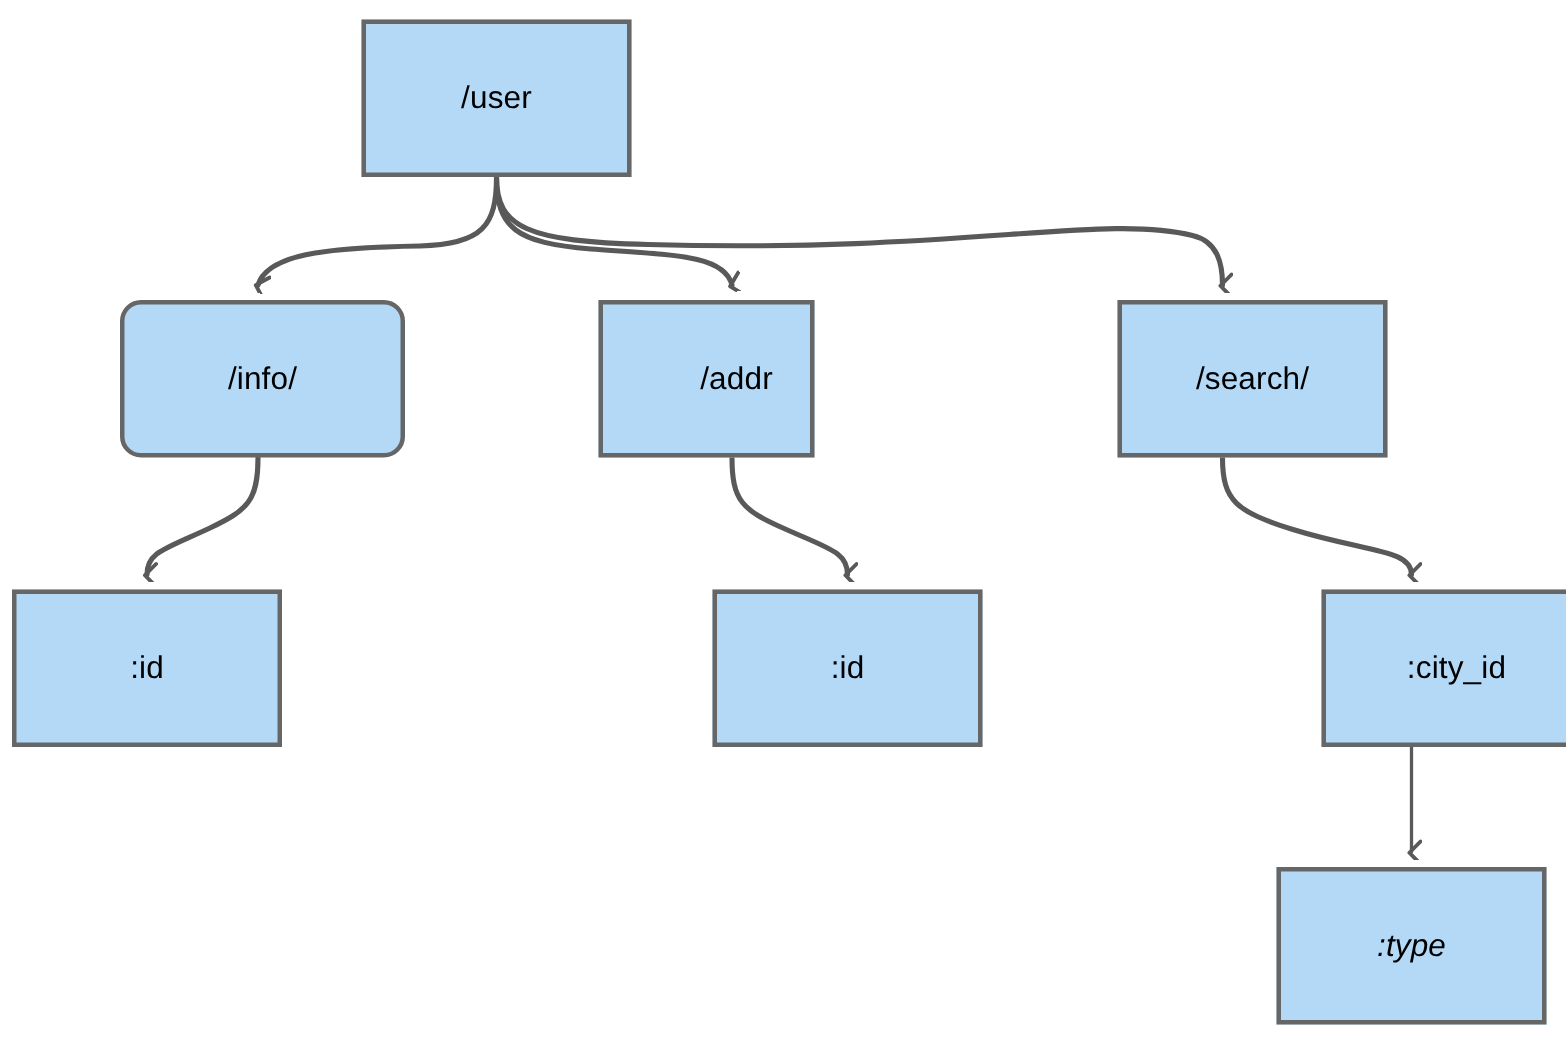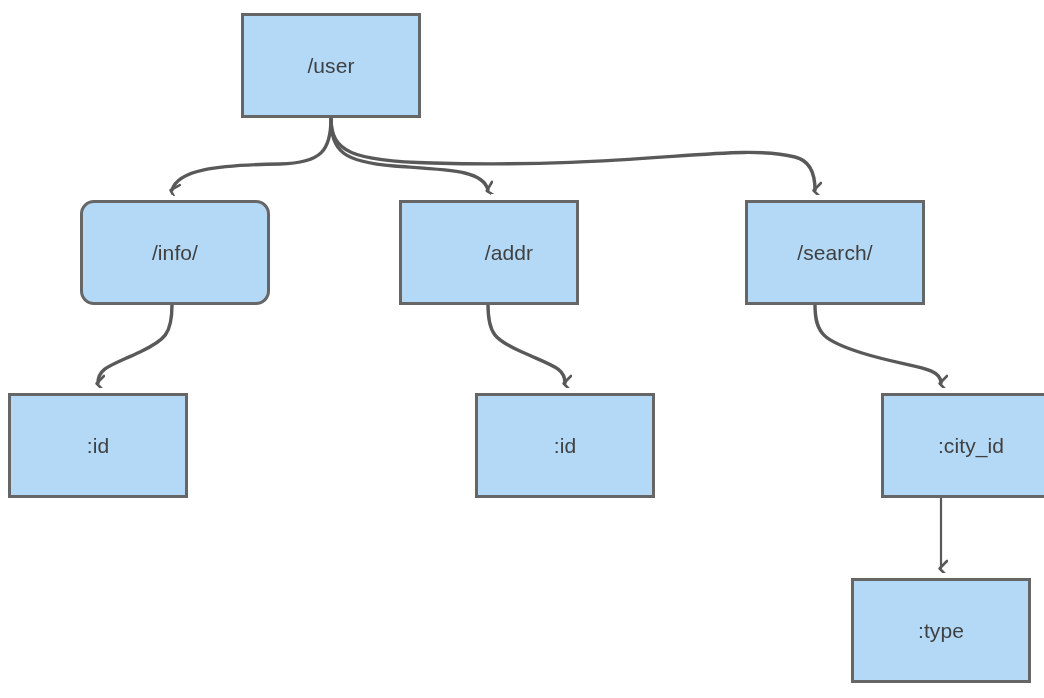--- a/index.html
+++ b/index.html
@@ -31,21 +31,21 @@
     background: #b3d9f7;
     border: 3px solid #666666;
     display: flex;
     align-items: center;
     justify-content: center;
     z-index: 2;
   }
   .node-label {
     font-family: "Liberation Sans", sans-serif;
     font-size: 21px;
-    color: #404040;
+    color: #000000;
     line-height: 1;
     white-space: nowrap;
     letter-spacing: 0.1px;
   }
 </style>
 </head>
 <body>
 
 <div id="canvas">
 
@@ -72,37 +72,37 @@
   </svg>
 
   <div class="node" style="left:241px; top:13px; width:180px; height:105px;">
     <span class="node-label">/user</span>
   </div>
 
   <div class="node" style="left:80px; top:200px; width:190px; height:105px;border-radius:14px;">
     <span class="node-label">/info/</span>
   </div>
 
-  <div class="node" style="left:399px; top:200px; width:180px; height:105px;padding-left:40px;">
+  <div class="node" style="left:399px; top:200px; width:144px; height:105px;padding-left:40px;">
     <span class="node-label">/addr</span>
   </div>
 
   <div class="node" style="left:745px; top:200px; width:180px; height:105px;text-align:right;">
     <span class="node-label">/search/</span>
   </div>
 
   <div class="node" style="left:8px; top:393px; width:180px; height:105px;">
     <span class="node-label">:id</span>
   </div>
 
   <div class="node" style="left:475px; top:393px; width:180px; height:105px;">
     <span class="node-label">:id</span>
   </div>
 
   <div class="node" style="left:881px; top:393px; width:180px; height:105px;">
     <span class="node-label">:city_id</span>
   </div>
 
-  <div class="node" style="left:851px; top:578px; width:180px; height:105px;">
+  <div class="node" style="left:851px; top:578px; width:180px; height:105px;font-style:italic;">
     <span class="node-label">:type</span>
   </div>
 
 </div>
 
 </body></html>

